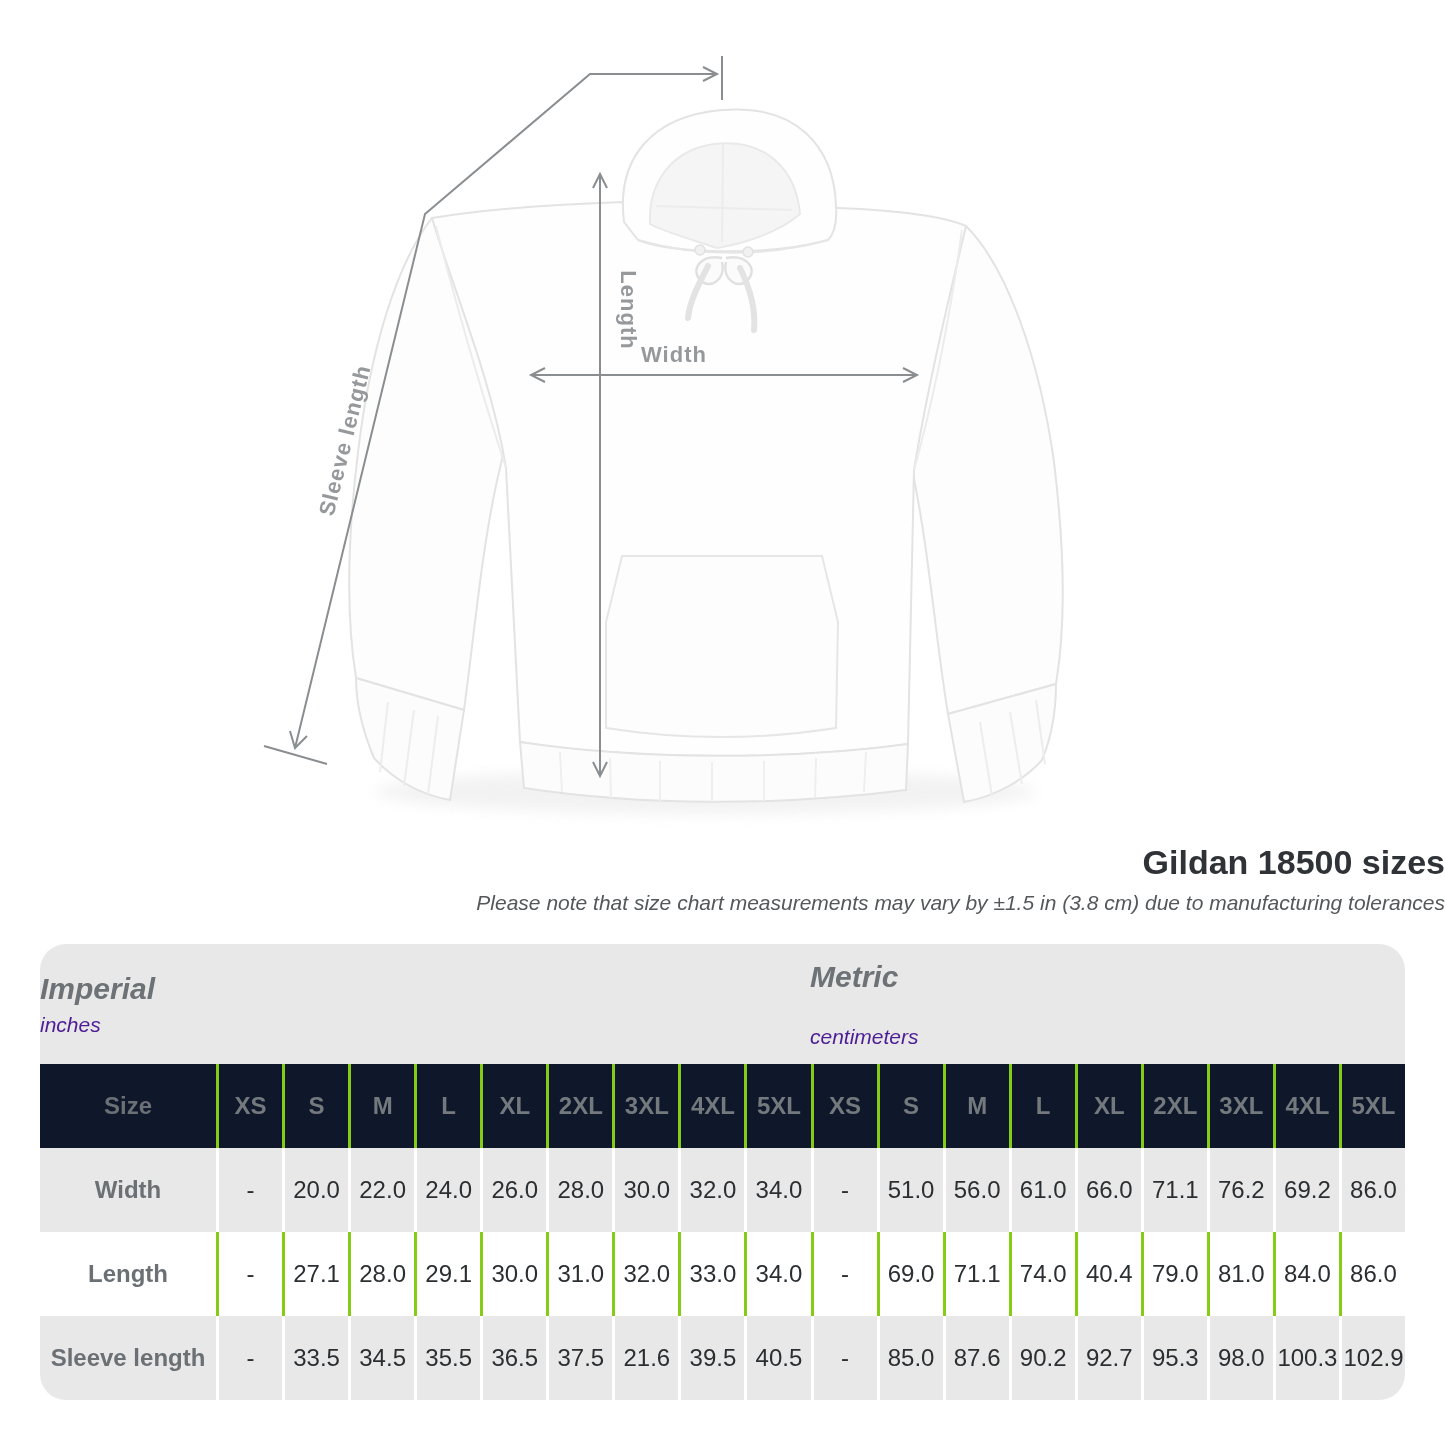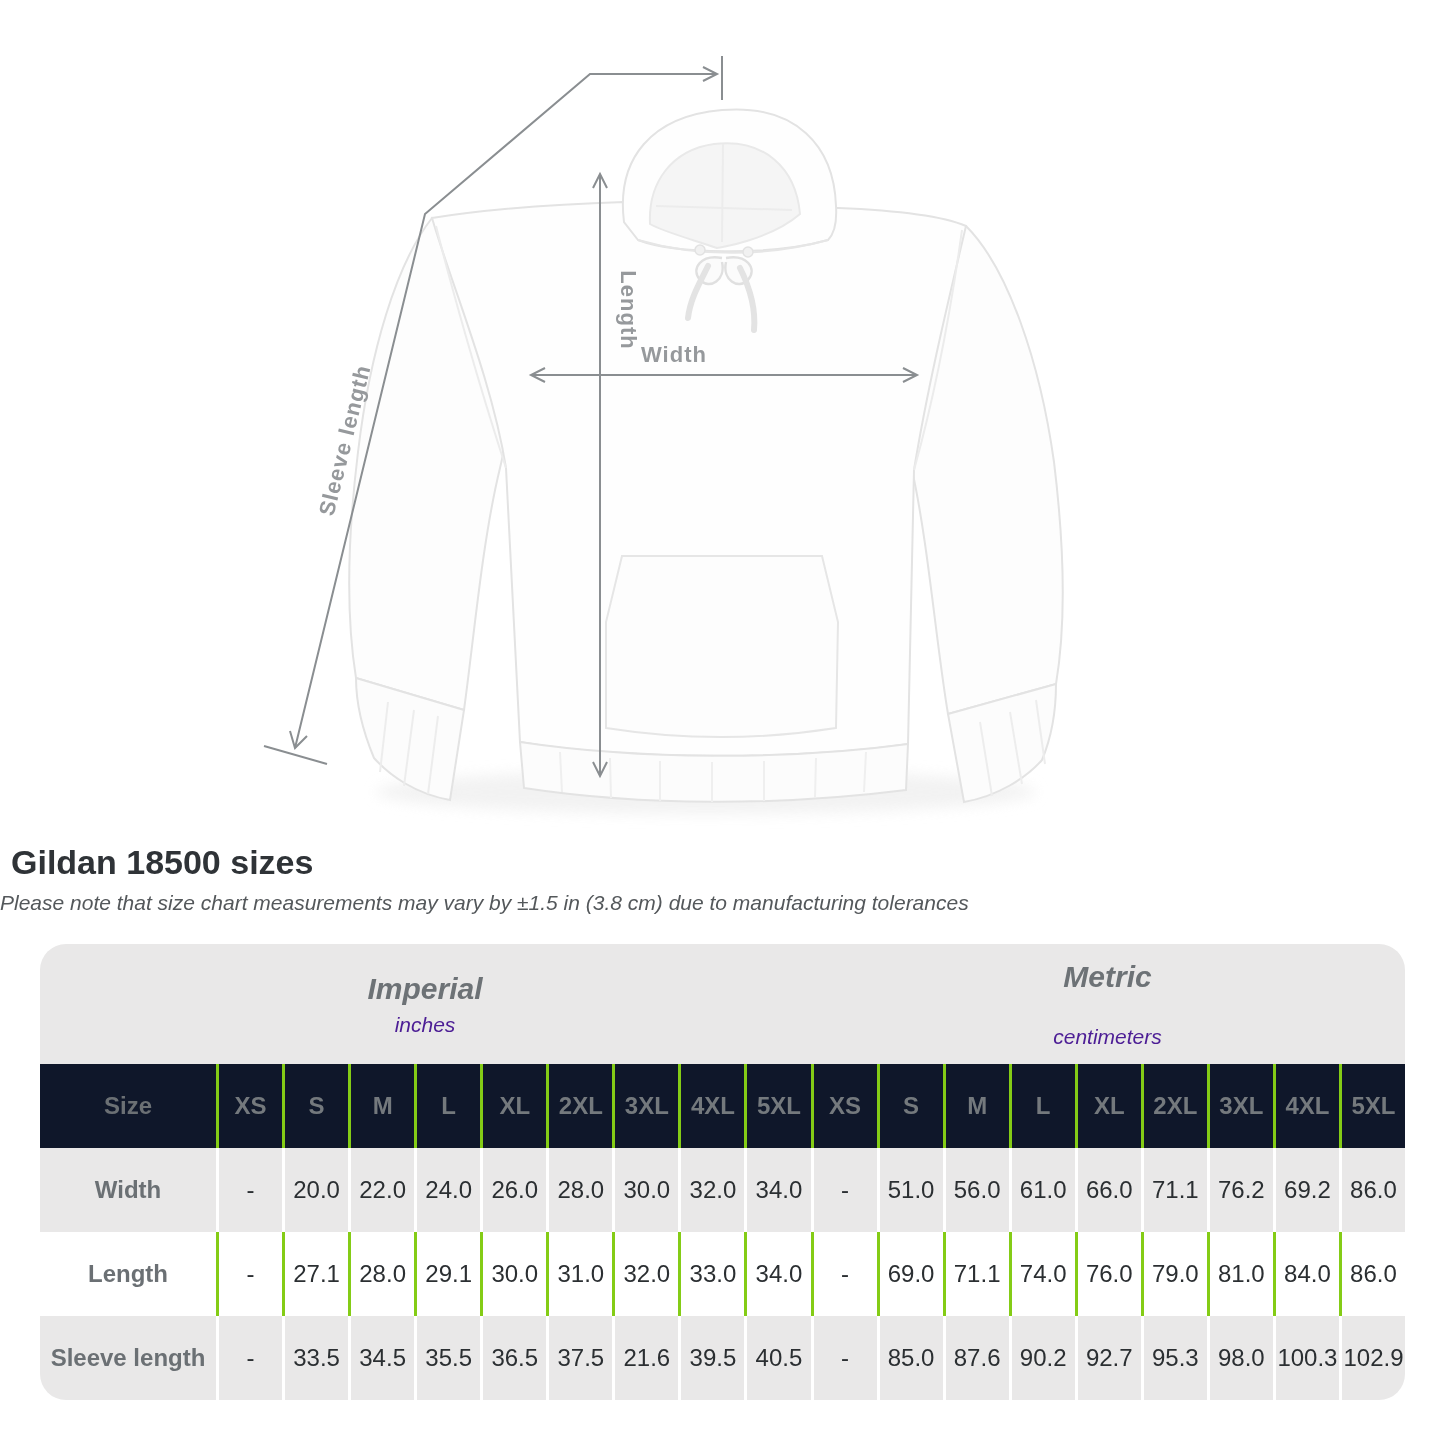--- a/index.html
+++ b/index.html
@@ -2,36 +2,36 @@
 <html><head>
 <meta charset="utf-8">
 <style>
   html,body{margin:0;padding:0;background:#ffffff;}
   body{width:1445px;height:1445px;font-family:"Liberation Sans","DejaVu Sans",sans-serif;overflow:hidden;}
   .stage{position:relative;width:1445px;height:1445px;background:#ffffff;}
 
   .diagram-wrap{width:1445px;height:830px;position:relative;}
 
   .page-title{
-    margin:12px 0 0 0;text-align:left;
+    margin:12px 0 0 0;text-align:right;
     font-size:34px;line-height:40px;font-weight:bold;color:#2f3337;padding-left:11px;
   }
   .tolerance-note{
-    margin:8px 0 0 0;text-align:left;
+    margin:8px 0 0 0;text-align:right;
     font-size:21px;line-height:26px;font-style:italic;color:#54585b;
   }
 
   .size-table{
     position:absolute;left:40px;top:944px;width:1365px;
   }
   .band{
     display:flex;height:120px;background:#e9e8e8;
     border-radius:26px 26px 0 0;
   }
-  .band-half{display:flex;flex-direction:column;align-items:center;justify-content:center;}
+  .band-half{display:flex;flex-direction:column;justify-content:center;}
   .band-half.left{width:770px;}
   .band-half.right{flex:1;gap:24px;}
   .band-title{font-size:30px;font-weight:bold;font-style:italic;color:#6d7276;}
   .band-unit{font-size:21px;font-style:italic;color:#4c1d95;margin-top:7px;}
 
   .grid-rows{width:1365px;}
   .row{display:grid;grid-template-columns:176px repeat(18,1fr);}
   .row-sizes{height:84px;background:#0f172a;}
   .row-data{height:84px;}
   .row-gray{background:#e9e8e8;}
@@ -190,21 +190,21 @@
           <div class="cell">29.1</div>
           <div class="cell">30.0</div>
           <div class="cell">31.0</div>
           <div class="cell">32.0</div>
           <div class="cell">33.0</div>
           <div class="cell">34.0</div>
           <div class="cell metric-start">-</div>
           <div class="cell">69.0</div>
           <div class="cell">71.1</div>
           <div class="cell">74.0</div>
-          <div class="cell">76.0</div>
+          <div class="cell">40.4</div>
           <div class="cell">79.0</div>
           <div class="cell">81.0</div>
           <div class="cell">84.0</div>
           <div class="cell">86.0</div>
         </div>
         <div class="row row-data row-gray row-last">
           <div class="cell label-cell">Sleeve length</div>
           <div class="cell">-</div>
           <div class="cell">33.5</div>
           <div class="cell">34.5</div>

